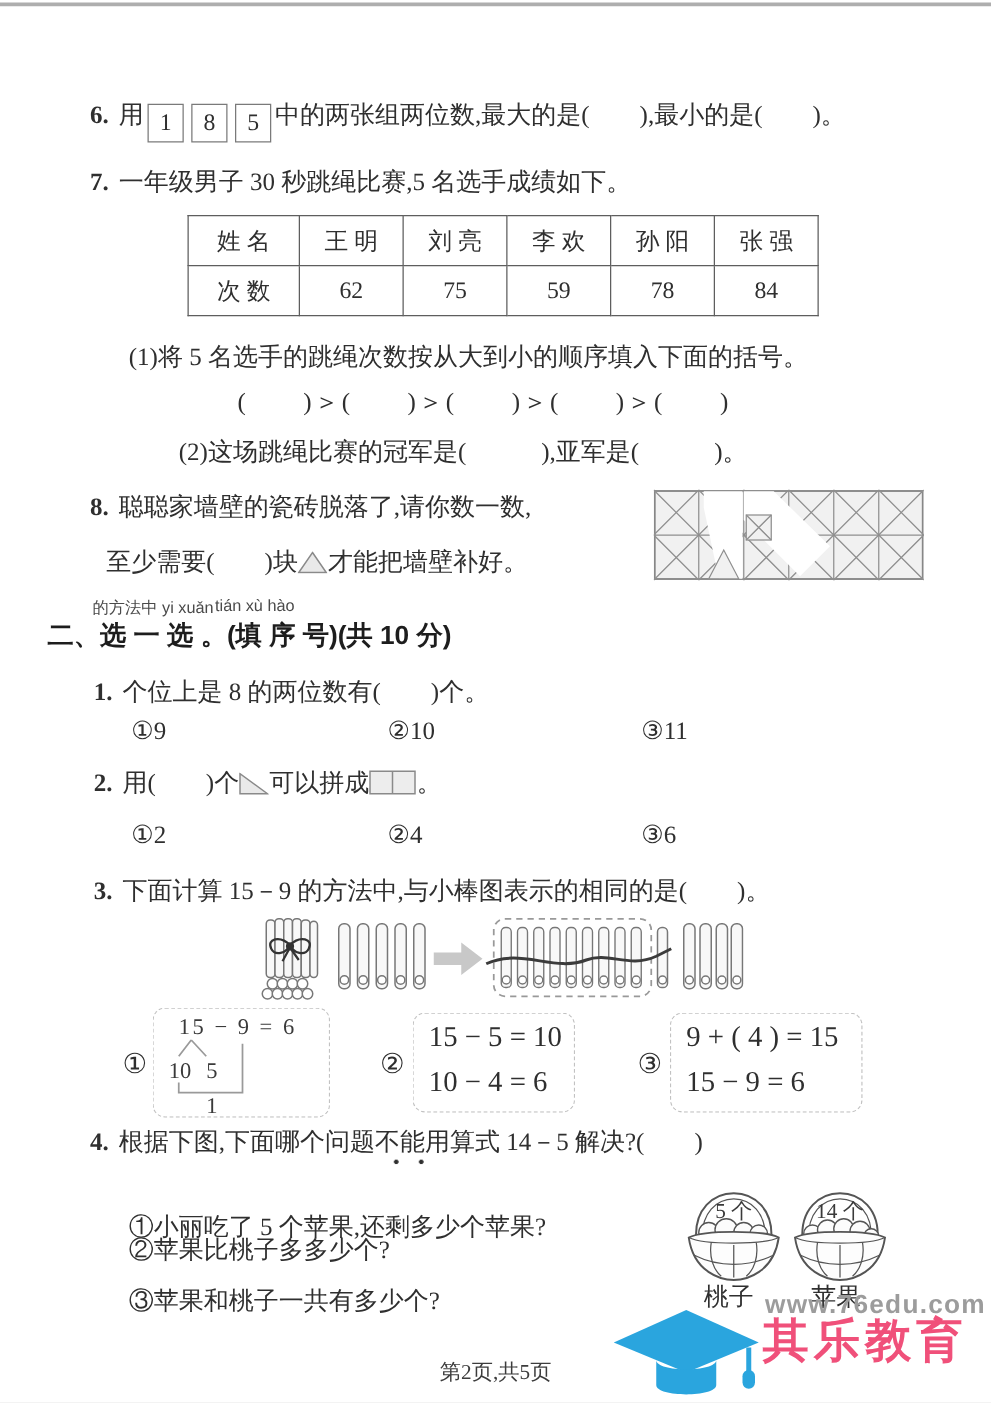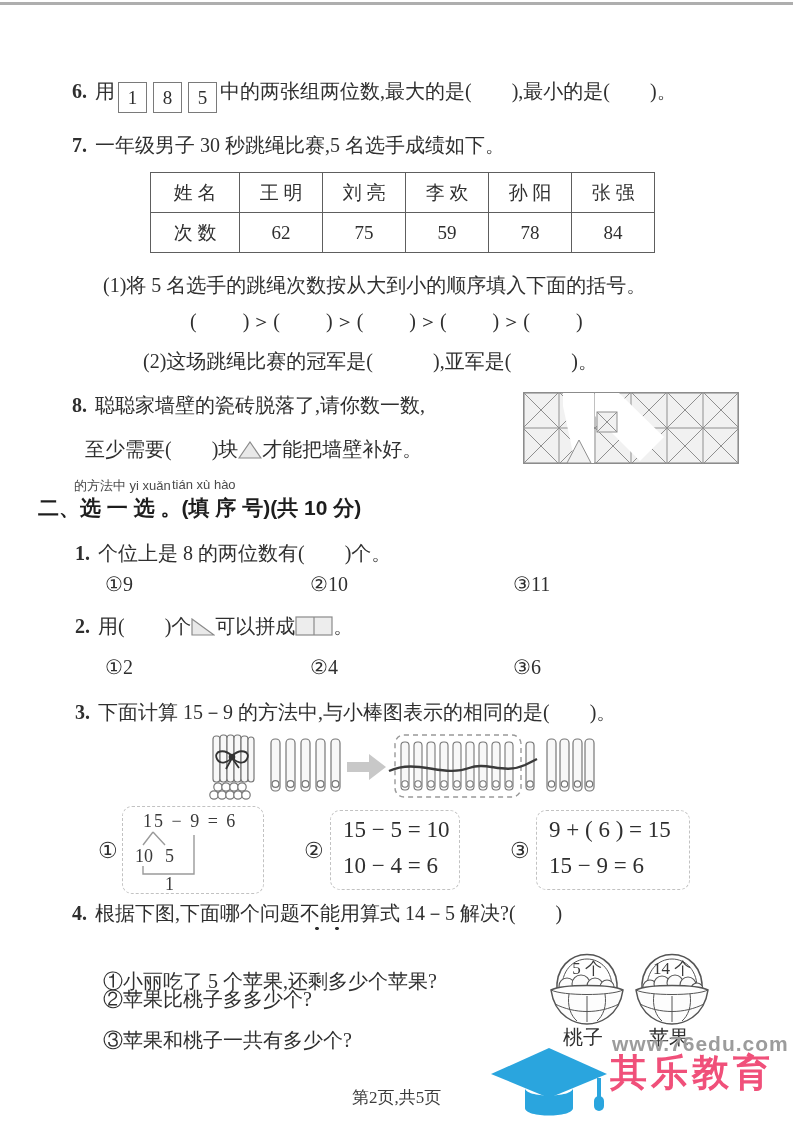--- a/index.html
+++ b/index.html
@@ -201,21 +201,21 @@
       <text x="42" y="83" font-size="18">1</text>
     </svg>
   </div>
   <div class="abs circ" style="left:304px;top:838px;">②</div>
   <div class="abs optbox" style="left:330px;top:810px;width:128px;height:78px;">
     <span class="ln">15 − 5 = 10</span>
     <span class="ln" style="padding-top:10px;">10 − 4 = 6</span>
   </div>
   <div class="abs circ" style="left:510px;top:838px;">③</div>
   <div class="abs optbox" style="left:536px;top:810px;width:152px;height:78px;">
-    <span class="ln">9 + ( 6 ) = 15</span>
+    <span class="ln">9 + ( 4 ) = 15</span>
     <span class="ln" style="padding-top:10px;">15 − 9 = 6</span>
   </div>
 
   <div class="abs" style="left:72px;top:900px;">
     <span class="qnum">4.</span><span>根据下图,下面哪个问题</span><span class="emph">不能</span><span>用算式 14－5 解决?(　　)</span>
   </div>
   <div class="abs" style="left:103px;top:944px;margin-top:24px;">①小丽吃了 5 个苹果,还剩多少个苹果?</div>
   <div class="abs" style="left:103px;top:986px;">②苹果比桃子多多少个?</div>
   <div class="abs" style="left:103px;top:1027px;">③苹果和桃子一共有多少个?</div>
 

